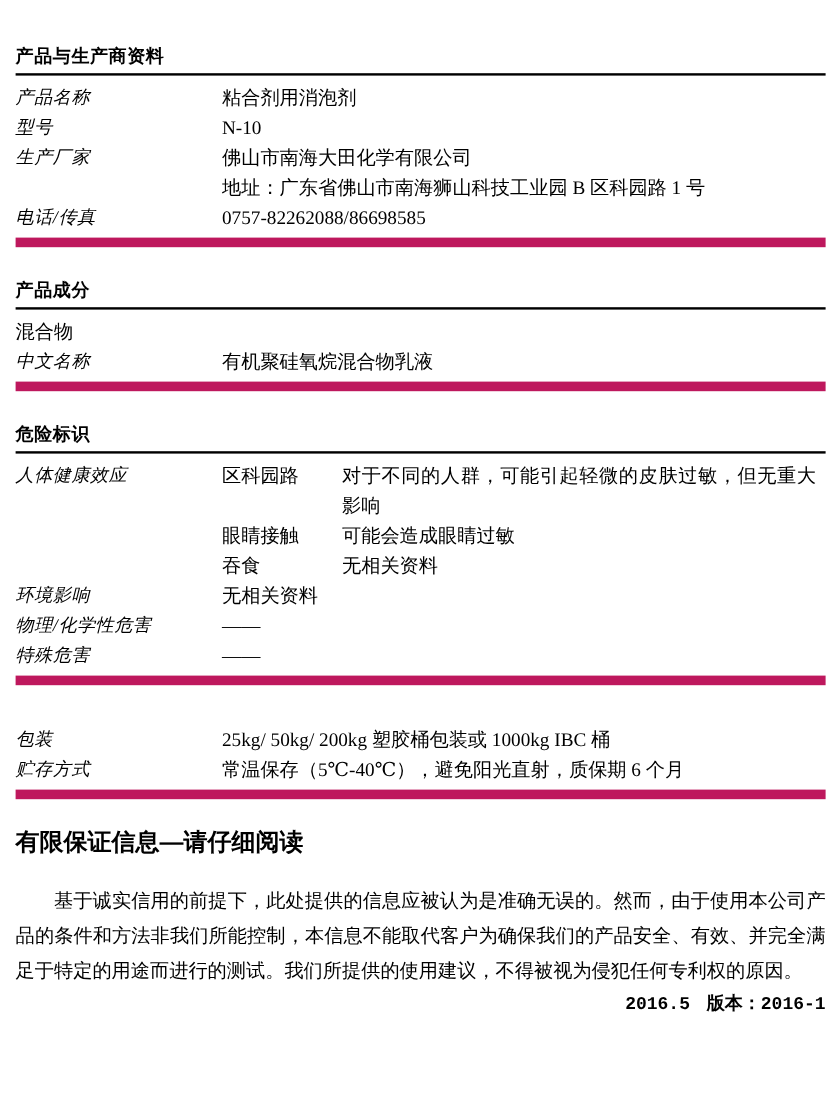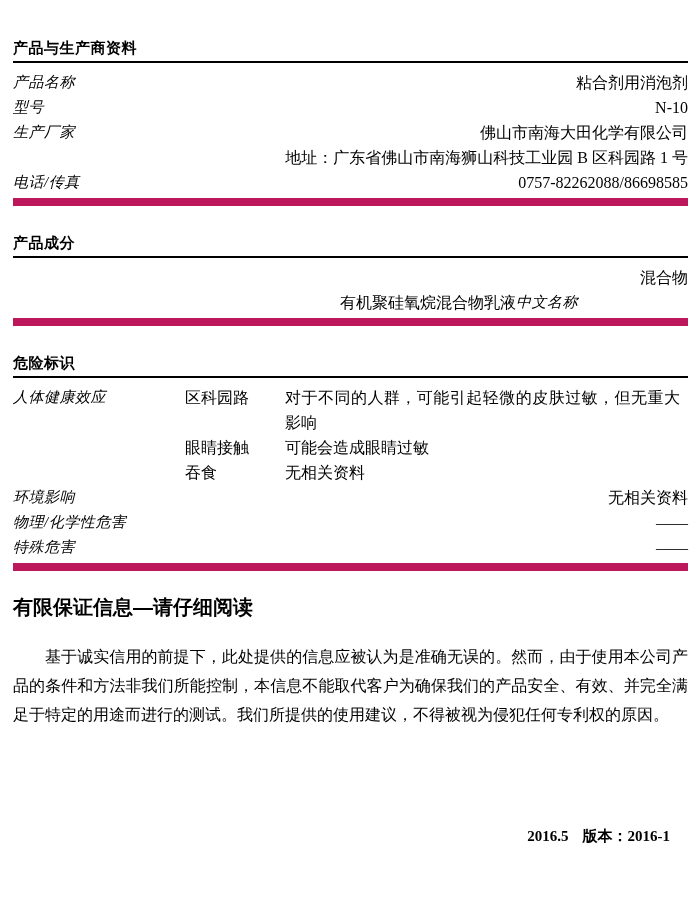--- a/index.html
+++ b/index.html
@@ -41,39 +41,39 @@
   .cell { line-height: 25px; }
   .col-label {
     width: 172px;
     flex: 0 0 172px;
     font-style: italic;
     font-size: 15px;
     letter-spacing: 0.5px;
   }
   .col-sub { width: 100px; flex: 0 0 100px; }
   .col-desc { flex: 1 1 auto; padding-right: 8px; text-align: justify; }
-  .col-value { flex: 1 1 auto; text-align: right; }
+  .col-value { flex: 1 1 auto; }
   .warranty-title {
     margin: 0;
     font-family: "Liberation Sans", "DejaVu Sans", sans-serif;
     font-size: 20px;
     font-weight: bold;
     line-height: 19px;
   }
   .warranty-paragraph {
     margin: 25px 0 0 0;
     line-height: 29px;
     text-indent: 2em;
     text-align: justify;
   }
   .footer {
     position: absolute;
-    right: 30px;
+    right: 12px;
     bottom: 28px;
-    font-family: Liberation Serif, serif;
+    font-family: Liberation Mono, monospace;
     font-size: 15px;
     font-weight: bold;
   }
   .footer .gap { display: inline-block; width: 14px; }
 </style>
 </head>
 <body>
 
 <div class="page">
 
@@ -103,22 +103,22 @@
     </div>
   </section>
 
   <section class="sec">
     <h2 class="sec-title">产品成分</h2>
     <div class="sec-body">
       <div class="row">
         <div class="cell col-value">混合物</div>
       </div>
       <div class="row">
+        <div class="cell col-label">中文名称</div>
         <div class="cell col-value">有机聚硅氧烷混合物乳液</div>
-        <div class="cell col-label">中文名称</div>
       </div>
     </div>
   </section>
 
   <section class="sec">
     <h2 class="sec-title">危险标识</h2>
     <div class="sec-body">
       <div class="row">
         <div class="cell col-label">人体健康效应</div>
         <div class="cell col-sub">区科园路</div>
@@ -143,20 +143,30 @@
         <div class="cell col-value">——</div>
       </div>
       <div class="row">
         <div class="cell col-label">特殊危害</div>
         <div class="cell col-value">——</div>
       </div>
     </div>
   </section>
 
   <section class="sec">
+    <div class="sec-body">
+      <div class="row">
+        <div class="cell col-label">包装</div>
+        <div class="cell col-value">25kg/ 50kg/ 200kg 塑胶桶包装或 1000kg IBC 桶</div>
+      </div>
+      <div class="row">
+        <div class="cell col-label">贮存方式</div>
+        <div class="cell col-value">常温保存（5℃-40℃），避免阳光直射，质保期 6 个月</div>
+      </div>
+    </div>
   </section>
 
   <section class="sec">
     <h2 class="warranty-title">有限保证信息—请仔细阅读</h2>
     <p class="warranty-paragraph">基于诚实信用的前提下，此处提供的信息应被认为是准确无误的。然而，由于使用本公司产品的条件和方法非我们所能控制，本信息不能取代客户为确保我们的产品安全、有效、并完全满足于特定的用途而进行的测试。我们所提供的使用建议，不得被视为侵犯任何专利权的原因。</p>
   </section>
 
   <div class="footer">
     <span>2016.5</span><span class="gap"></span><span>版本：2016-1</span>
   </div>

